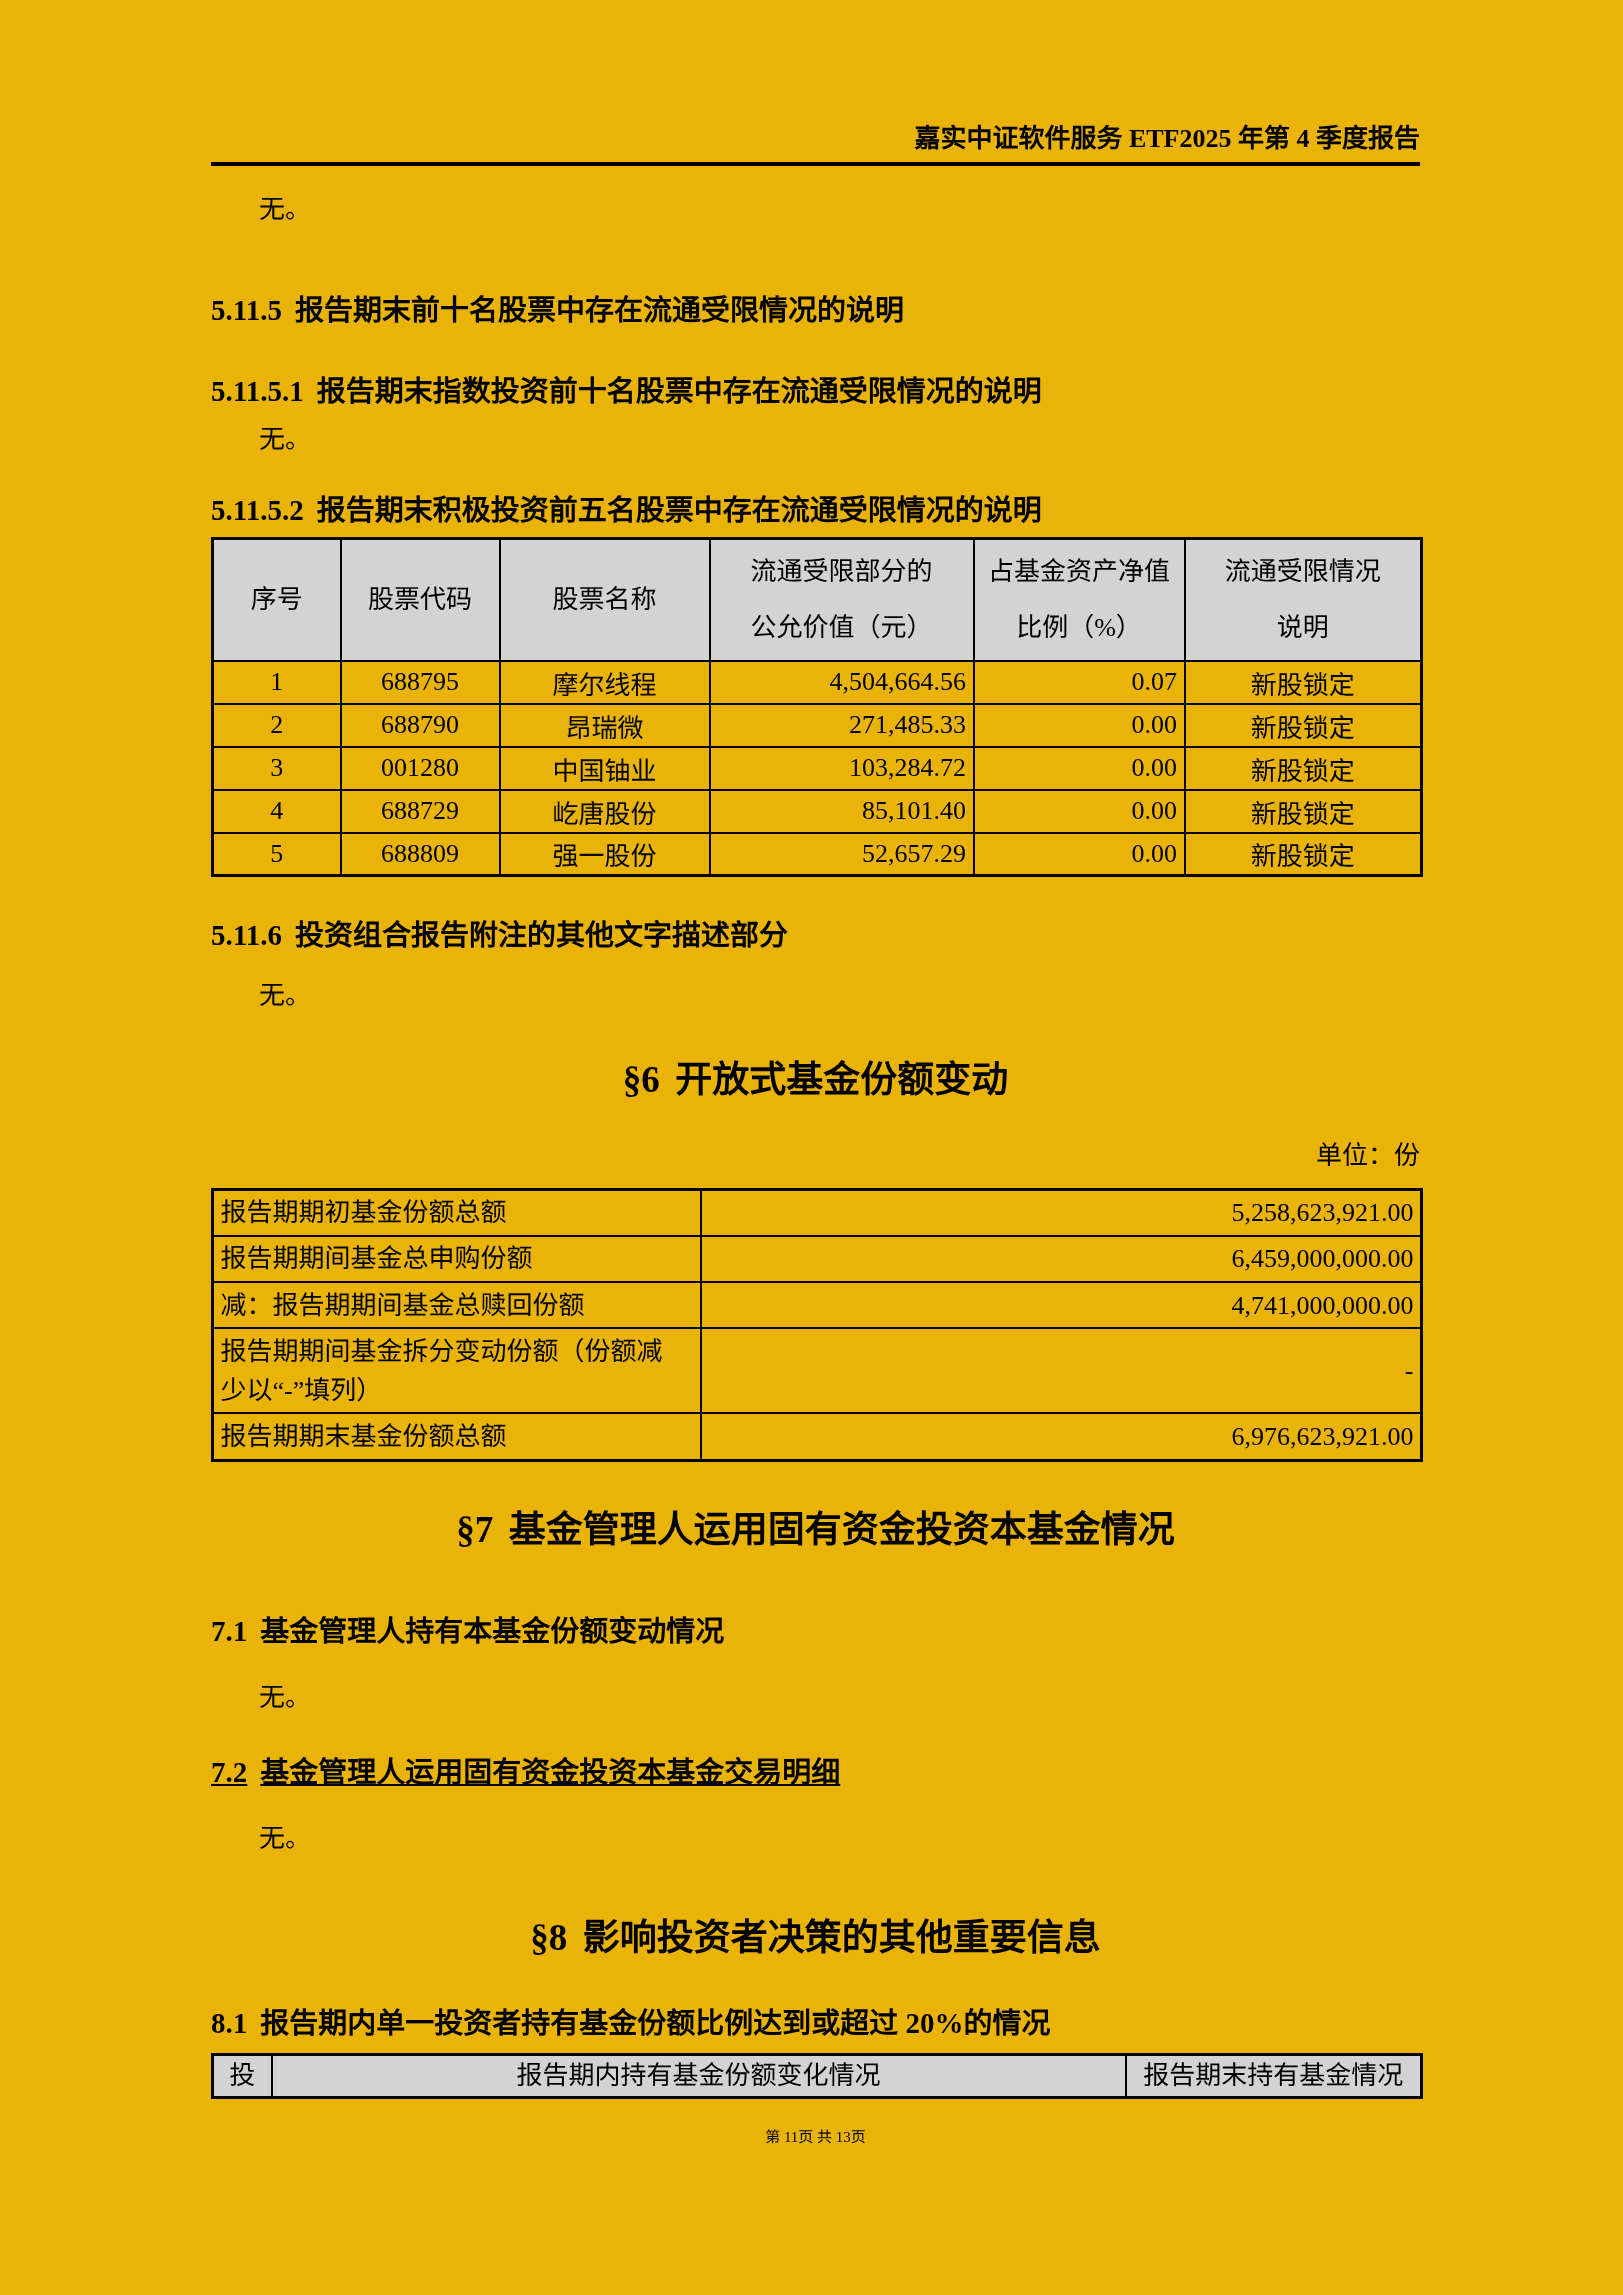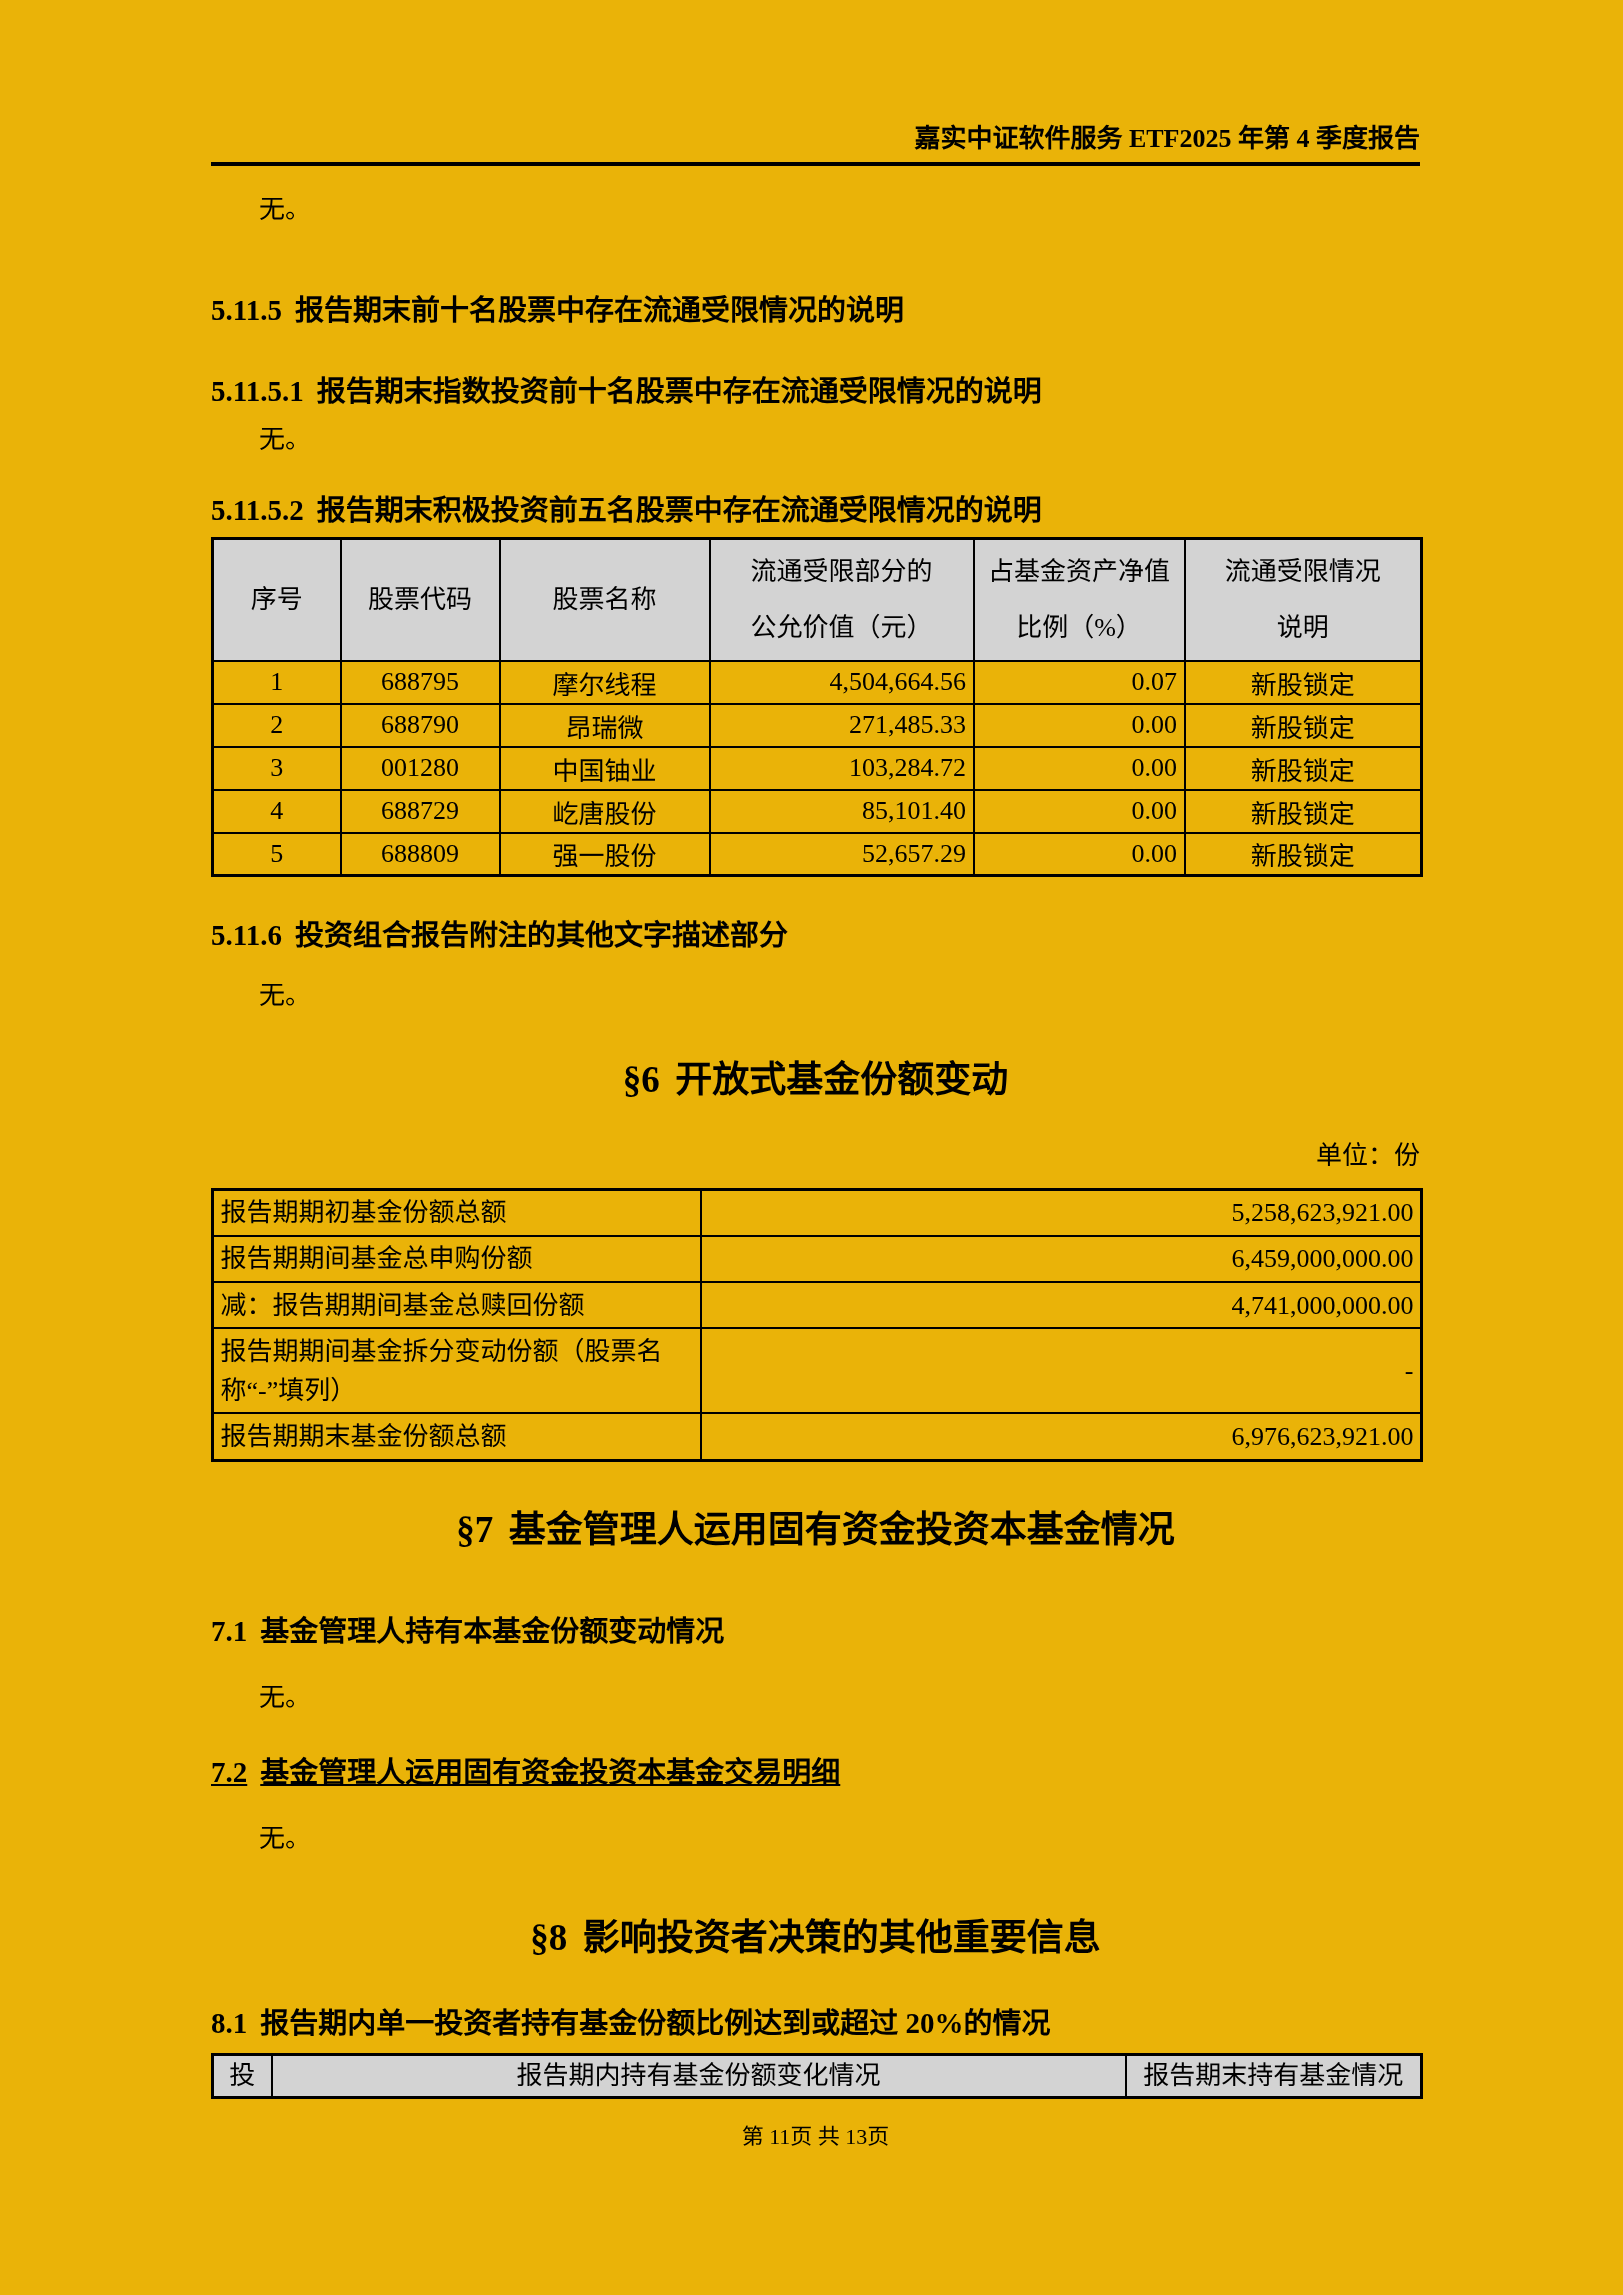--- a/index.html
+++ b/index.html
@@ -97,21 +97,21 @@
   td.r { text-align: right; padding-right: 6.5px; }
   td.l { text-align: left; padding-left: 6.5px; }
   #share-table { margin-top: 17px; }
   #share-table td { height: 43px; line-height: 39px; padding-top: 2.6px; padding-bottom: 2.6px; }
   #share-table td.l { padding-right: 21px; }
   #investor-table { margin-top: 13px; }
   #investor-table th { height: 43px; line-height: 31px; text-align: center; }
   .page-footer {
     margin-top: 25px;
     text-align: center;
-    font-size: 22px;
+    font-size: 15px;
     line-height: 26px;
   }
 </style>
 </head>
 <body>
 
 <div class="page">
 
   <div class="report-header">嘉实中证软件服务 ETF2025 年第 4 季度报告</div>
   <div class="header-rule"></div>
@@ -209,21 +209,21 @@
       </tr>
       <tr>
         <td class="l">报告期期间基金总申购份额</td>
         <td class="r">6,459,000,000.00</td>
       </tr>
       <tr>
         <td class="l">减：报告期期间基金总赎回份额</td>
         <td class="r">4,741,000,000.00</td>
       </tr>
       <tr>
-        <td class="l">报告期期间基金拆分变动份额（股票名称“-”填列）</td>
+        <td class="l">报告期期间基金拆分变动份额（份额减少以“-”填列）</td>
         <td class="r">-</td>
       </tr>
       <tr>
         <td class="l">报告期期末基金份额总额</td>
         <td class="r">6,976,623,921.00</td>
       </tr>
     </tbody>
       </table>
 
     <h2 class="chapter" id="h7"><span class="num">§7</span><span class="t">基金管理人运用固有资金投资本基金情况</span></h2>

